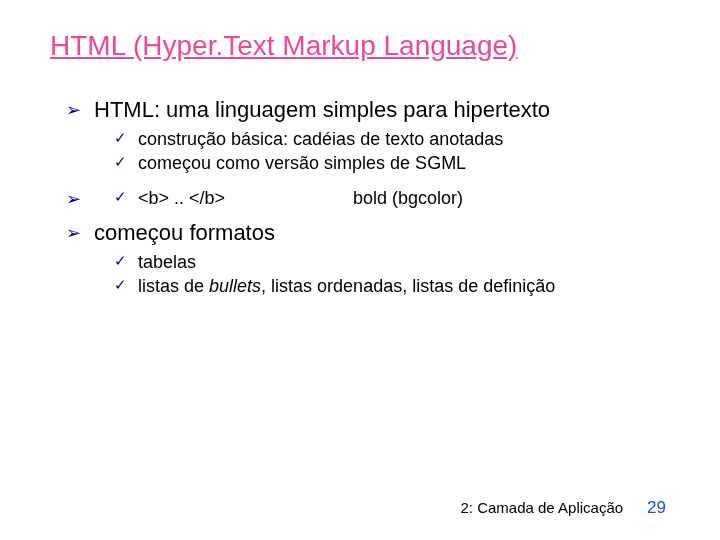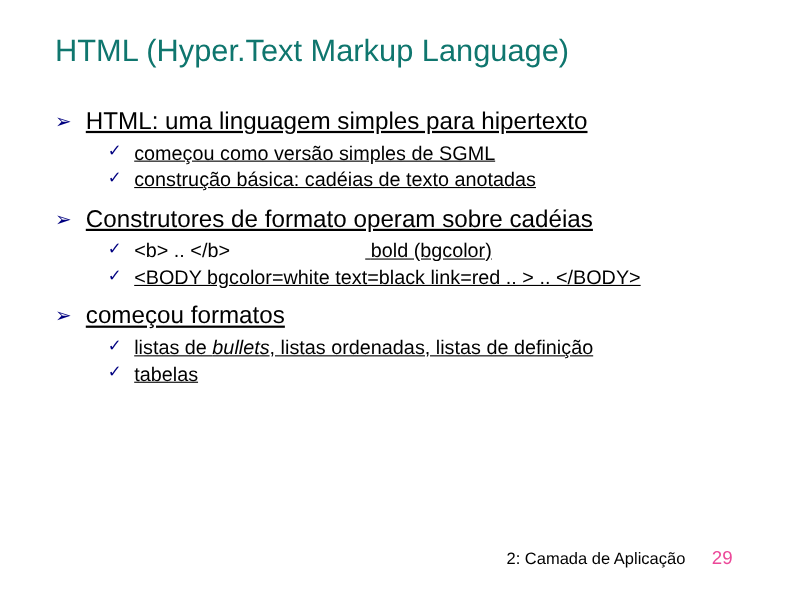--- a/index.html
+++ b/index.html
@@ -14,28 +14,28 @@
   }
   .slide {
     position: relative;
     width: 720px;
     height: 540px;
     box-sizing: border-box;
     padding: 30px 50px 0 50px;
   }
   .title {
     font-size: 28px;
-    color: #0f766e;
+    text-decoration: underline;
+    color: #ec4899;
     margin-bottom: 35px;
   }
   ul.level1 {
     list-style: none;
     padding-left: 0;
-    margin: 0;
-    text-decoration: underline;
+    margin: 16px;
   }
   ul.level1 > li {
     position: relative;
     padding-left: 28px;
     font-size: 22px;
     margin-bottom: 4px;
   }
   ul.level1 > li::before {
     content: "➢";
     position: absolute;
@@ -66,58 +66,56 @@
   .italic { font-style: italic; }
   .footer {
     position: absolute;
     bottom: 22px;
     right: 54px;
     display: flex;
     align-items: baseline;
     gap: 24px;
     font-size: 15px;
   }
-  .page-num { color: #ec4899; font-size: 17px; }
+  .page-num { color: #1d4ed8; font-size: 17px; }
   .line3a { display: inline-block; min-width: 210px; }
 </style>
 </head>
 <body>
 
 <div class="slide">
 
   <div class="title">HTML (Hyper.Text Markup Language)</div>
 
   <ul class="level1">
 
     <li>
       <span>HTML: uma linguagem simples para hipertexto</span>
       <ul class="level2">
+        <li><span>construção básica: cadéias de texto anotadas</span></li>
         <li><span>começou como versão simples de SGML</span></li>
-        <li><span>construção básica: cadéias de texto anotadas</span></li>
       </ul>
     </li>
 
     <li>
-      <span>Construtores de formato operam sobre cadéias</span>
       <ul class="level2">
         <li>
           <span class="line3a">&lt;b&gt; .. &lt;/b&gt;</span>
           <span>bold (bgcolor)</span>
         </li>
-        <li><span>&lt;BODY bgcolor=white text=black link=red .. &gt; .. &lt;/BODY&gt;</span></li>
       </ul>
     </li>
 
     <li>
       <span>começou formatos</span>
       <ul class="level2">
+        <li><span>tabelas</span></li>
         <li>
           <span>listas de </span><span class="italic">bullets</span><span>, listas ordenadas, listas de definição</span>
         </li>
-        <li><span>tabelas</span></li>
       </ul>
     </li>
 
   </ul>
 
   <div class="footer">
     <span>2: Camada de Aplicação</span>
     <span class="page-num">29</span>
   </div>
 

